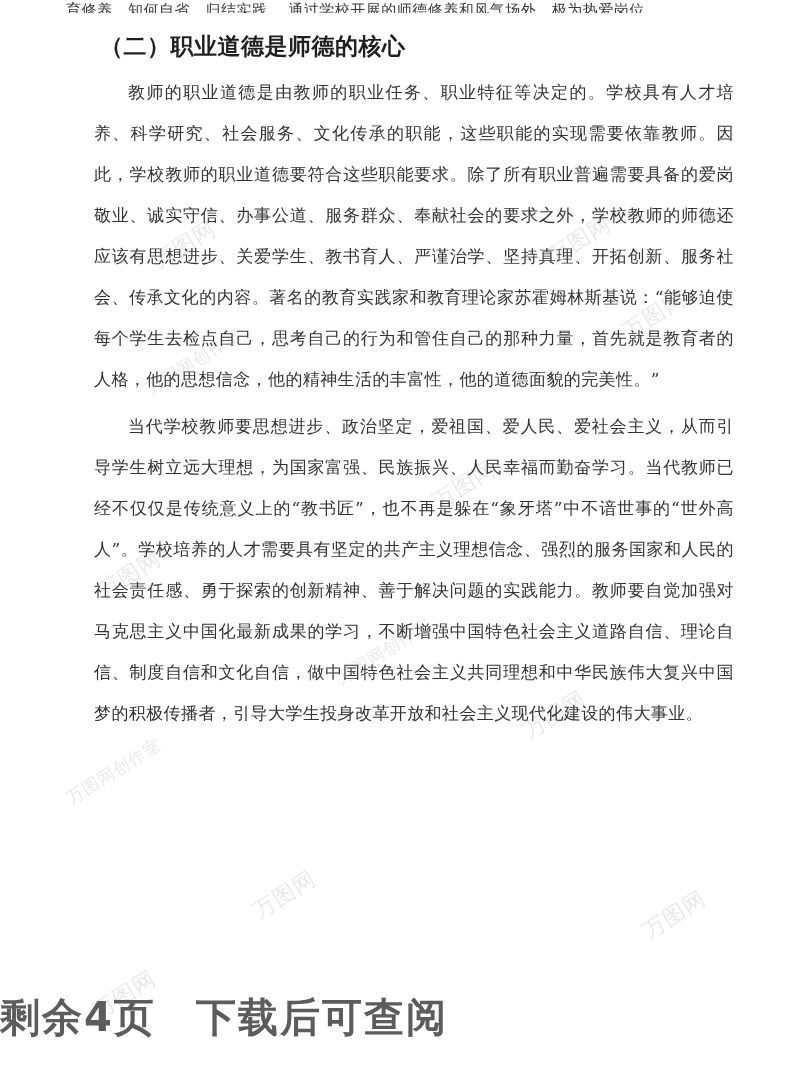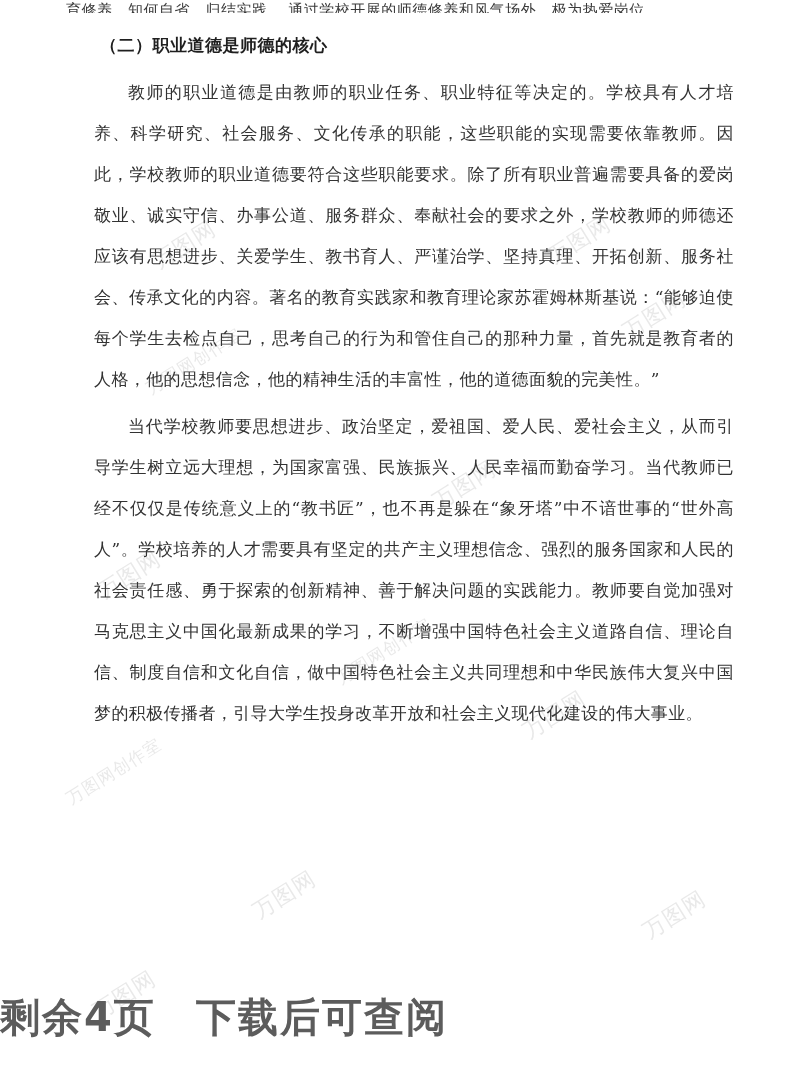--- a/index.html
+++ b/index.html
@@ -51,21 +51,21 @@
     letter-spacing: 0.4px;
     color: #333333;
   }
 
   p.indent {
     text-indent: 34px;
     margin-left: 28px;
   }
 
   h2.heading {
-    font-size: 17px;
+    font-size: 23px;
     line-height: 41px;
     font-weight: bold;
     margin: 8px 0 6px 0;
     text-indent: 34px;
     color: #1f1f1f;
     letter-spacing: 0.5px;
   }
 
   .spacer-small { height: 6px; }
 

